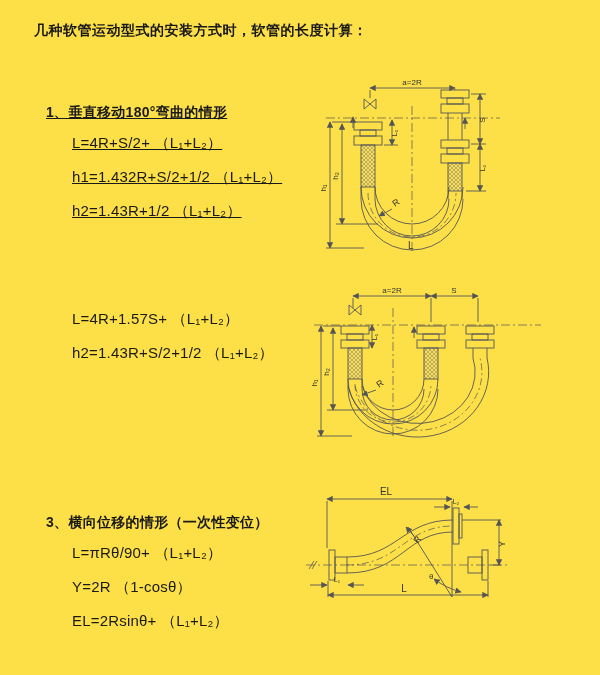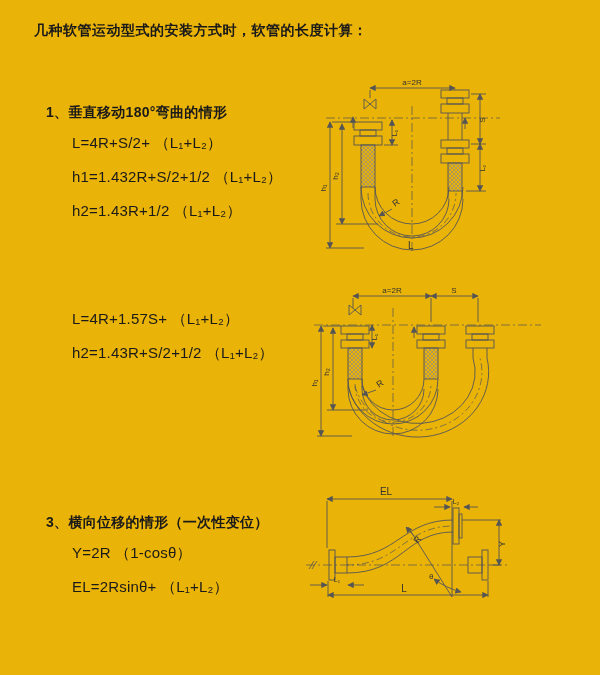--- a/index.html
+++ b/index.html
@@ -1,27 +1,27 @@
 <!DOCTYPE html>
 <html><head>
 <meta charset="utf-8">
 <style>
   html,body{margin:0;padding:0;background:#fff;}
   body{
     width:600px;height:675px;position:relative;overflow:hidden;
     font-family:"Liberation Sans","DejaVu Sans",sans-serif;
     color:#1a1a1a;
   }
-  .page{position:absolute;inset:0;background:#eab308;}
+  .page{position:absolute;inset:0;background:#fde047;}
   .doc-title{
     position:absolute;left:34px;top:22px;
     font-size:14px;font-weight:bold;letter-spacing:.5px;margin:0;
   }
   .section{position:absolute;left:46px;width:270px;}
-  .sec-1{top:104px;}
+  .sec-1{top:104px;text-decoration:underline;}
   .sec-2{top:298px;}
   .sec-3{top:514px;}
   .sec-heading{
     margin:0 0 7px 0;font-size:14px;font-weight:bold;letter-spacing:.3px;
   }
   .formula{
     margin:7px;padding-left:19px;font-size:15px;line-height:27px;
     white-space:nowrap;letter-spacing:.2px;
   }
   .diagram{position:absolute;}
@@ -48,20 +48,21 @@
     <p class="formula">h2=1.43R+1/2 （L₁+L₂）</p>
   </div>
 
   <div class="section sec-2">
     <p class="formula">L=4R+1.57S+ （L₁+L₂）</p>
     <p class="formula">h2=1.43R+S/2+1/2 （L₁+L₂）</p>
   </div>
 
   <div class="section sec-3">
     <p class="sec-heading">3、横向位移的情形（一次性变位）</p>
+    <p class="formula">L=πRθ/90+ （L₁+L₂）</p>
     <p class="formula">Y=2R （1-cosθ）</p>
     <p class="formula">EL=2Rsinθ+ （L₁+L₂）</p>
   </div>
 
   <div class="diagram diag-1">
     <svg width="230" height="180" viewBox="0 0 230 180">
       <defs>
         <marker id="ar" viewBox="0 0 10 10" refX="9" refY="5" markerWidth="7" markerHeight="7" orient="auto-start-reverse">
           <path d="M0,0 L10,5 L0,10 z" fill="#555"></path>
         </marker>

